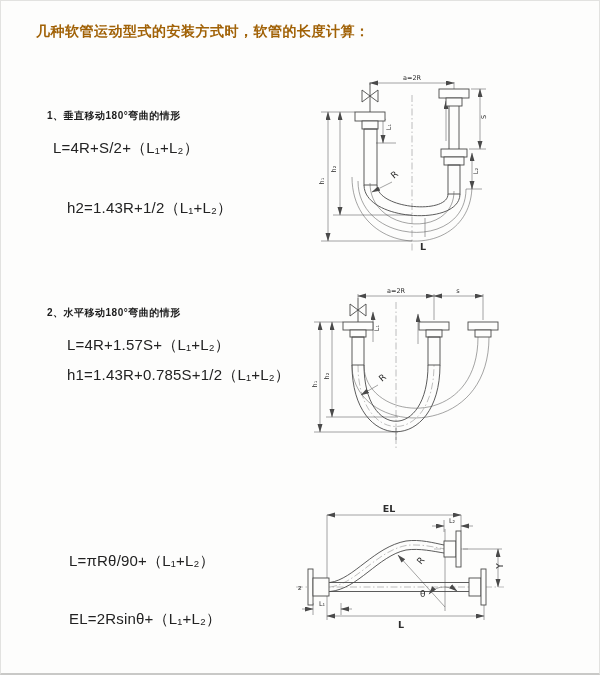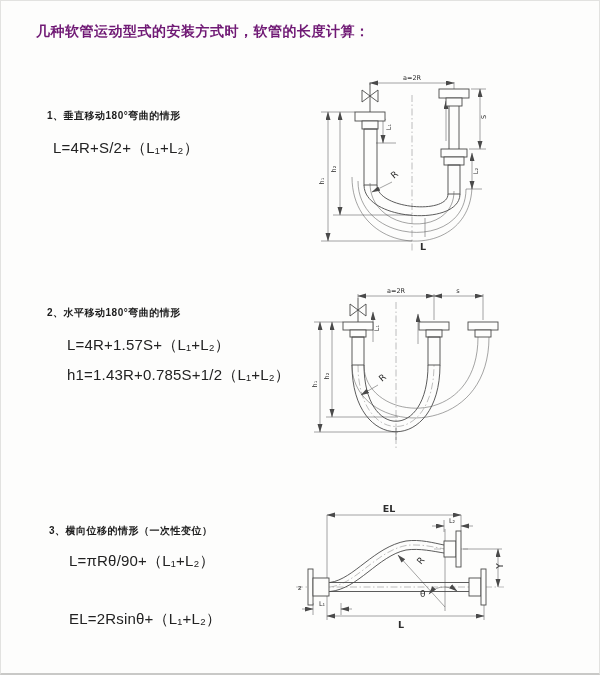--- a/index.html
+++ b/index.html
@@ -4,21 +4,21 @@
 <style>
   html,body{margin:0;padding:0;background:#e8e8e8;}
   .page{
     position:relative;width:600px;height:675px;background:#fdfdfc;
     font-family:"Liberation Sans","DejaVu Sans",sans-serif;
     overflow:hidden;border:1px solid #e2e2e0;box-sizing:border-box;
     border-bottom:2px solid #c9c9c7;
   }
   .title{
     position:absolute;left:35px;top:22px;font-size:14px;font-weight:bold;
-    color:#701a75;letter-spacing:.5px;white-space:nowrap;
+    color:#a16207;letter-spacing:.5px;white-space:nowrap;
   }
   .sec-heading{
     position:absolute;font-size:10px;font-weight:bold;color:#1b1b1b;
     letter-spacing:.5px;white-space:nowrap;
   }
   .formula{
     position:absolute;font-size:15px;font-weight:500;color:#222;
     white-space:nowrap;letter-spacing:.2px;
   }
   .diag{position:absolute;}
@@ -32,20 +32,21 @@
 </style>
 </head>
 <body>
 
 <div class="page">
 
   <div class="title">几种软管运动型式的安装方式时，软管的长度计算：</div>
 
   <div class="sec-heading" style="left:46px;top:108px">1、垂直移动180°弯曲的情形</div>
   <div class="formula" style="left:52px;top:138px">L=4R+S/2+（L₁+L₂）</div>
+  <div class="formula" style="left:66px;top:198px">h2=1.43R+1/2（L₁+L₂）</div>
 
   <svg class="diag" style="left:305px;top:62px" width="200" height="200" viewBox="0 0 200 200">
     <defs>
       <marker id="ar1" orient="auto-start-reverse" markerUnits="userSpaceOnUse" markerWidth="9" markerHeight="6" refX="8" refY="2.5">
         <path d="M0,0 L8.5,2.5 L0,5 Z" fill="#4a4a4a"></path>
       </marker>
       <pattern id="hz1" width="3" height="3" patternUnits="userSpaceOnUse">
         <path d="M0,3 L3,0 M0,0 L3,3" stroke="#8a8a8a" stroke-width="0.45"></path>
       </pattern>
     </defs>
@@ -163,21 +164,20 @@
     <g class="lbls">
       <text x="90" y="11" text-anchor="middle">a=2R</text>
       <text x="152" y="11" text-anchor="middle">s</text>
       <text x="11" y="102" text-anchor="middle" transform="rotate(-90 11 102)">h₁</text>
       <text x="23" y="94" text-anchor="middle" transform="rotate(-90 23 94)">h₂</text>
       <text x="73" y="46" text-anchor="middle" transform="rotate(-90 73 46)">L₁</text>
       <text x="76" y="100" class="mid" transform="rotate(-40 76 100)">R</text>
     </g>
   </svg>
 
-  <div class="sec-heading" style="left:48px;top:523px">3、横向位移的情形（一次性变位）</div>
   <div class="formula" style="left:68px;top:551px">L=πRθ/90+（L₁+L₂）</div>
   <div class="formula" style="left:68px;top:609px">EL=2Rsinθ+（L₁+L₂）</div>
 
   <svg class="diag" style="left:293px;top:498px" width="215" height="155" viewBox="0 0 215 155">
     <defs>
       <marker id="ar3" orient="auto-start-reverse" markerUnits="userSpaceOnUse" markerWidth="9" markerHeight="6" refX="8" refY="2.5">
         <path d="M0,0 L8.5,2.5 L0,5 Z" fill="#4a4a4a"></path>
       </marker>
     </defs>
 

